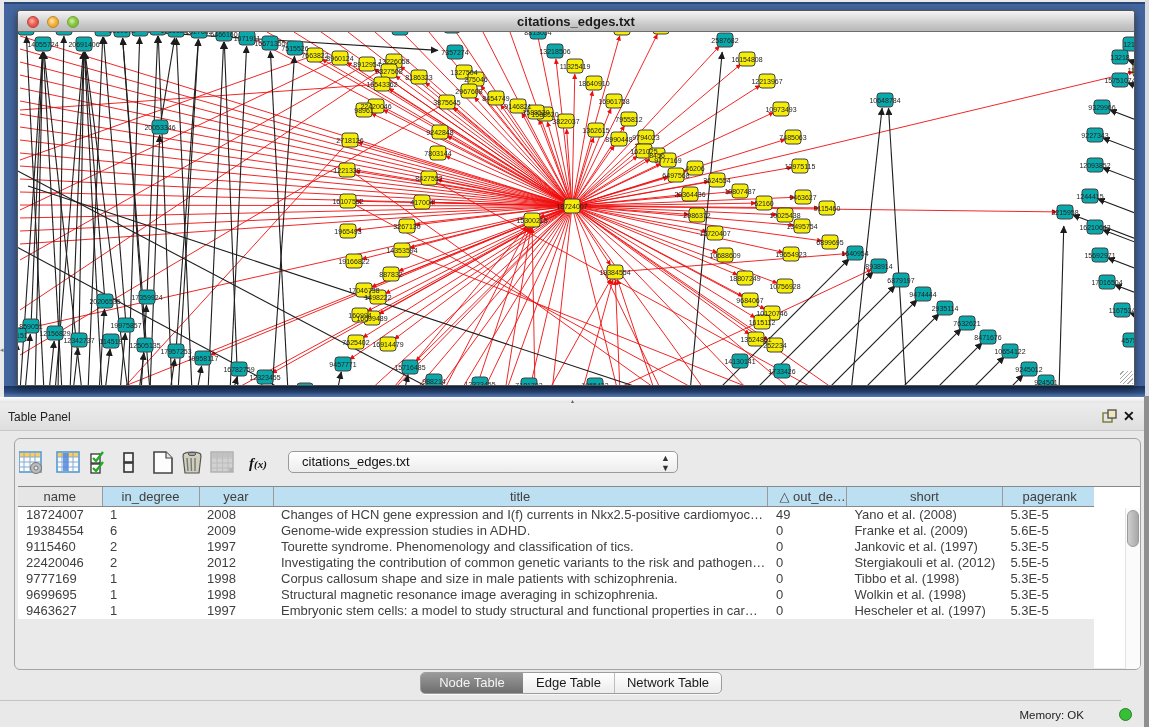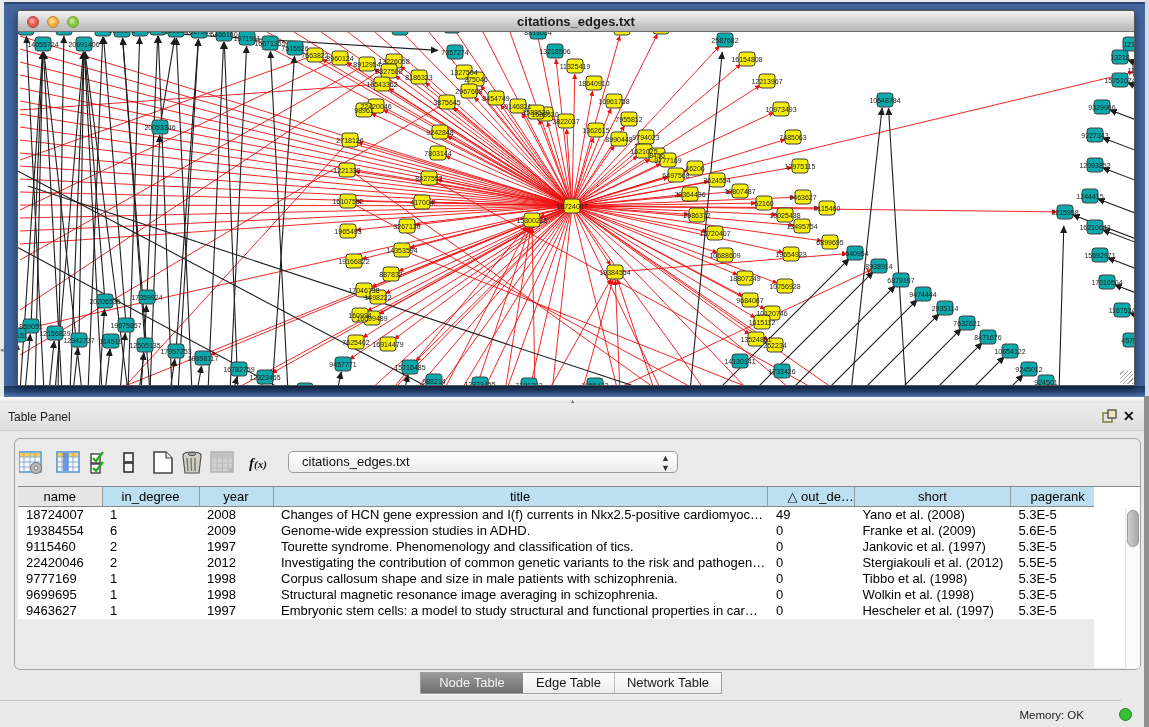--- a/index.html
+++ b/index.html
@@ -14,29 +14,29 @@
 .tl.g{left:48.5px;background:radial-gradient(circle at 4px 4px,#d3f0b3,#8cc941 45%,#6aad28);border:.5px solid #74a436}
 .ttl{position:absolute;left:0;top:0;width:100%;height:21px;line-height:21px;text-align:center;font-size:13px;font-weight:bold;color:#1c1c1c}
 .divider{position:absolute;left:0;top:397px;width:1144px;height:6px;background:linear-gradient(#fdfdfd,#e2e2e2)}
 .divider .knob{position:absolute;left:571px;top:2px;width:7px;height:4px;color:#666;font-size:6px;line-height:4px}
 .tph{position:absolute;left:0;top:403px;width:1144px;height:28px;background:linear-gradient(#ececec,#dfdfdf);border-bottom:1px solid #c8c8c8;text-decoration:underline;}
 .tph .t{position:absolute;left:8px;top:7px;font-size:12px;color:#222}
 .tph .x{position:absolute;left:1123px;top:5px;font-size:14px;font-weight:bold;color:#111}
 .panel{position:absolute;left:14px;top:438px;width:1127px;height:232px;border:1px solid #a3a3a3;border-radius:6px;background:#eaeaea;overflow:hidden}
 .combo{position:absolute;left:273px;top:12px;width:390px;height:22px;border:1px solid #9a9a9a;border-radius:5px;background:linear-gradient(#fff,#ececec);font-size:13px;color:#111;line-height:20px;padding-left:13px}
 .combo .ar{position:absolute;right:7px;top:1px;font-size:9px;color:#333;line-height:10px}
-table.dt{position:absolute;left:3px;top:47px;border-collapse:collapse;table-layout:fixed;font-size:13px;color:#000000;background:#fff}
+table.dt{position:absolute;left:3px;top:47px;border-collapse:collapse;table-layout:fixed;font-size:13px;color:#404040;background:#fff}
 table.dt th{background:#bcdff1;border-left:1px solid #9a9a9a;border-top:1px solid #888;border-bottom:1px solid #888;font-weight:normal;font-size:13px;height:20px;padding:0;overflow:hidden;white-space:nowrap}
 table.dt th.c1{background:#e6e6e6;border-left:none}
 table.dt td{height:16px;padding:0 0 0 8px;overflow:hidden;white-space:nowrap}
 table.dt td.c5{padding-left:9px}
 .vsb{position:absolute;left:1079px;top:47px;width:47px;height:182px;background:#fff;border-top:1px solid #888}
 .vsb .tr{position:absolute;left:31px;top:21px;width:16px;height:161px;background:#fbfbfb;border-left:1px solid #e4e4e4}
 .vsb .th{position:absolute;left:33px;top:23px;width:12px;height:37px;border-radius:7px;background:linear-gradient(90deg,#cfcfcf,#a8a8a8);border:1px solid #9a9a9a}
-.tabs{position:absolute;left:420px;top:672px;height:22px;display:flex;border:1px solid #9d9d9d;border-radius:0;overflow:hidden;background:linear-gradient(#fff,#ececec);box-shadow:0 1px 0 rgba(255,255,255,.7)}
+.tabs{position:absolute;left:420px;top:672px;height:22px;display:flex;border:1px solid #9d9d9d;border-radius:5px;overflow:hidden;background:linear-gradient(#fff,#ececec);box-shadow:0 1px 0 rgba(255,255,255,.7)}
 .tabs .seg{font-size:13px;line-height:20px;color:#1a1a1a;text-align:center}
 .tabs .s1{width:102px}.tabs .s2{width:92px;border-right:1px solid #bdbdbd}.tabs .s3{width:106px}
 .tabs .seg.sel{background:linear-gradient(#9a9a9a,#6e6e6e);color:#f4f4f4}
 .status{position:absolute;left:0;top:700px;width:1121px;height:27px;background:#e9e9e9;border-top:1px solid #c3c3c3}
 .mem{position:absolute;right:37px;top:8px;font-size:11.5px;color:#222}
 .dot{position:absolute;left:1119px;top:7px;width:13px;height:13px;border-radius:50%;background:#35c135;border:1px solid #2a7b2a}
 </style></head><body>
 <div class="desk"></div>
 <div class="bband"></div>
 <div class="rstrip-t"></div>
@@ -668,21 +668,21 @@
         <col style="width:76px">
         <col style="width:156px">
         <col style="width:94px">
       </colgroup>
    <thead>
         <tr>
           <th class="c1">name</th>
           <th class="c2">in_degree</th>
           <th class="c3">year</th>
           <th class="c4">title</th>
-          <th class="c5" style="text-align:right;padding-left:20px">△ out_de…</th>
+          <th class="c5" style="text-align:right;padding-left:12px">△ out_de…</th>
           <th class="c6">short</th>
           <th class="c7">pagerank</th>
         </tr>
       </thead>
    <tbody>
 <tr>
           <td class="c1">18724007</td>
           <td class="c2">1</td>
           <td class="c3">2008</td>
           <td class="c4">Changes of HCN gene expression and I(f) currents in Nkx2.5-positive cardiomyoc…</td>

